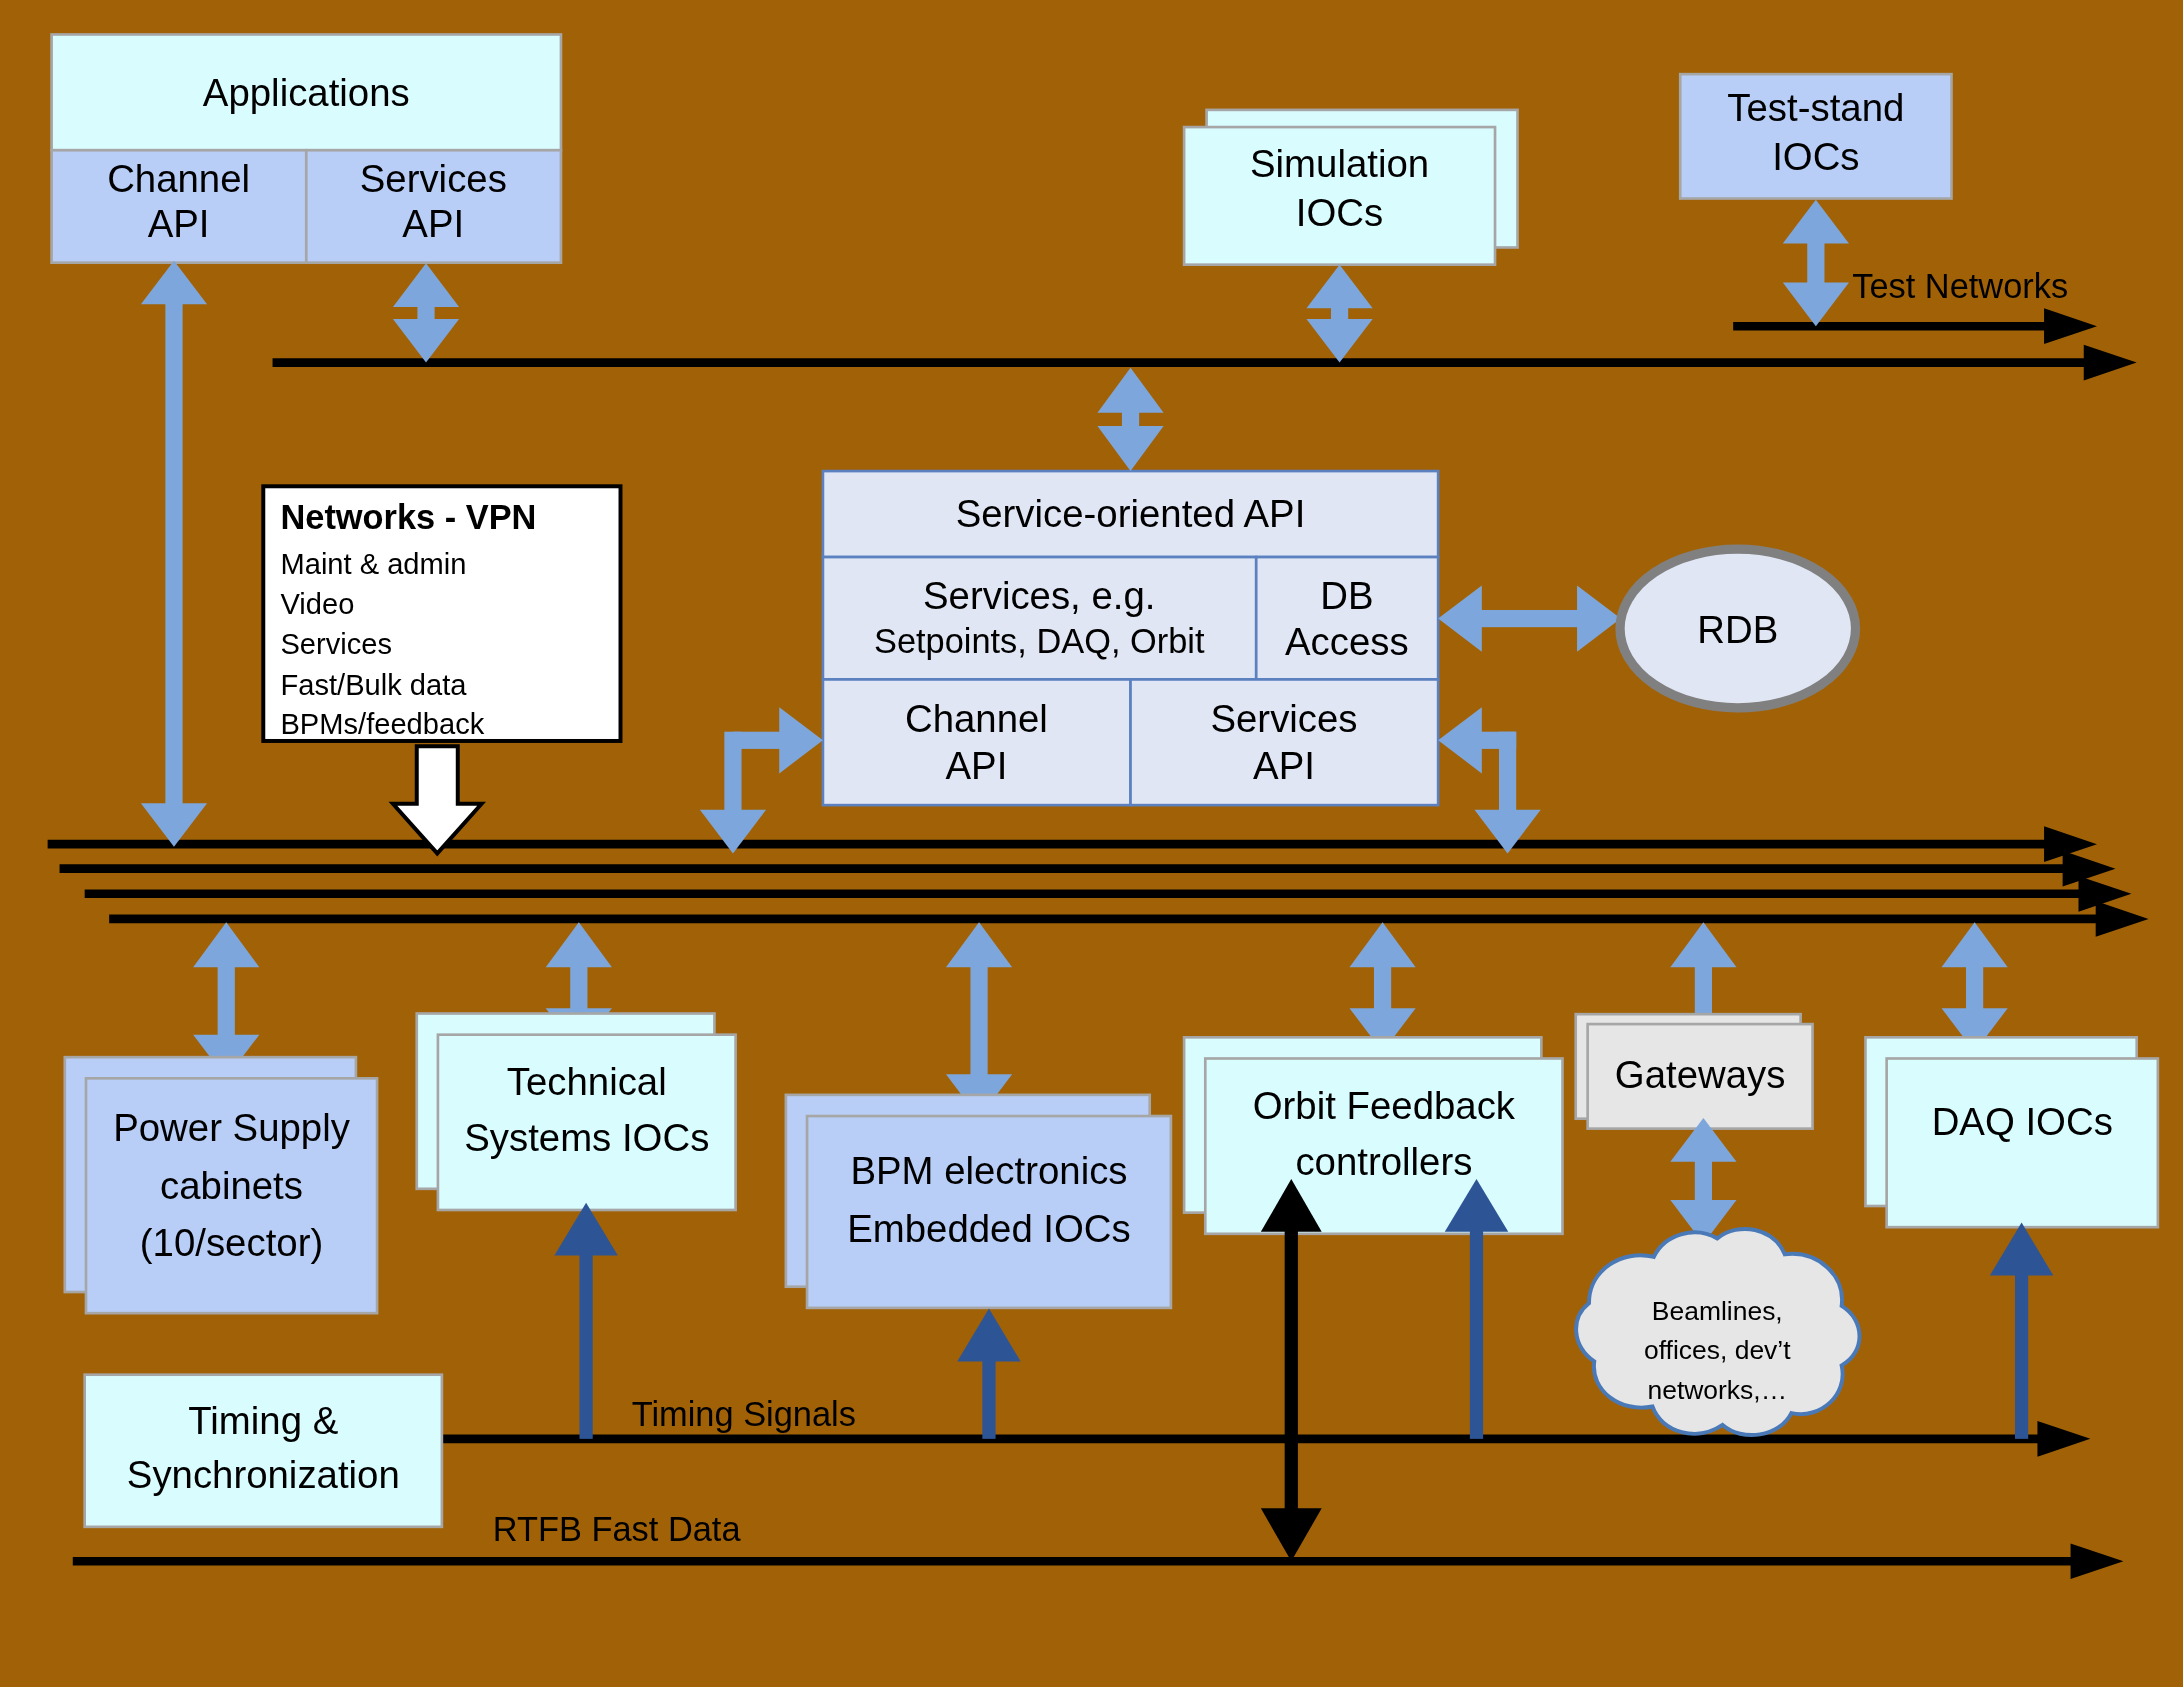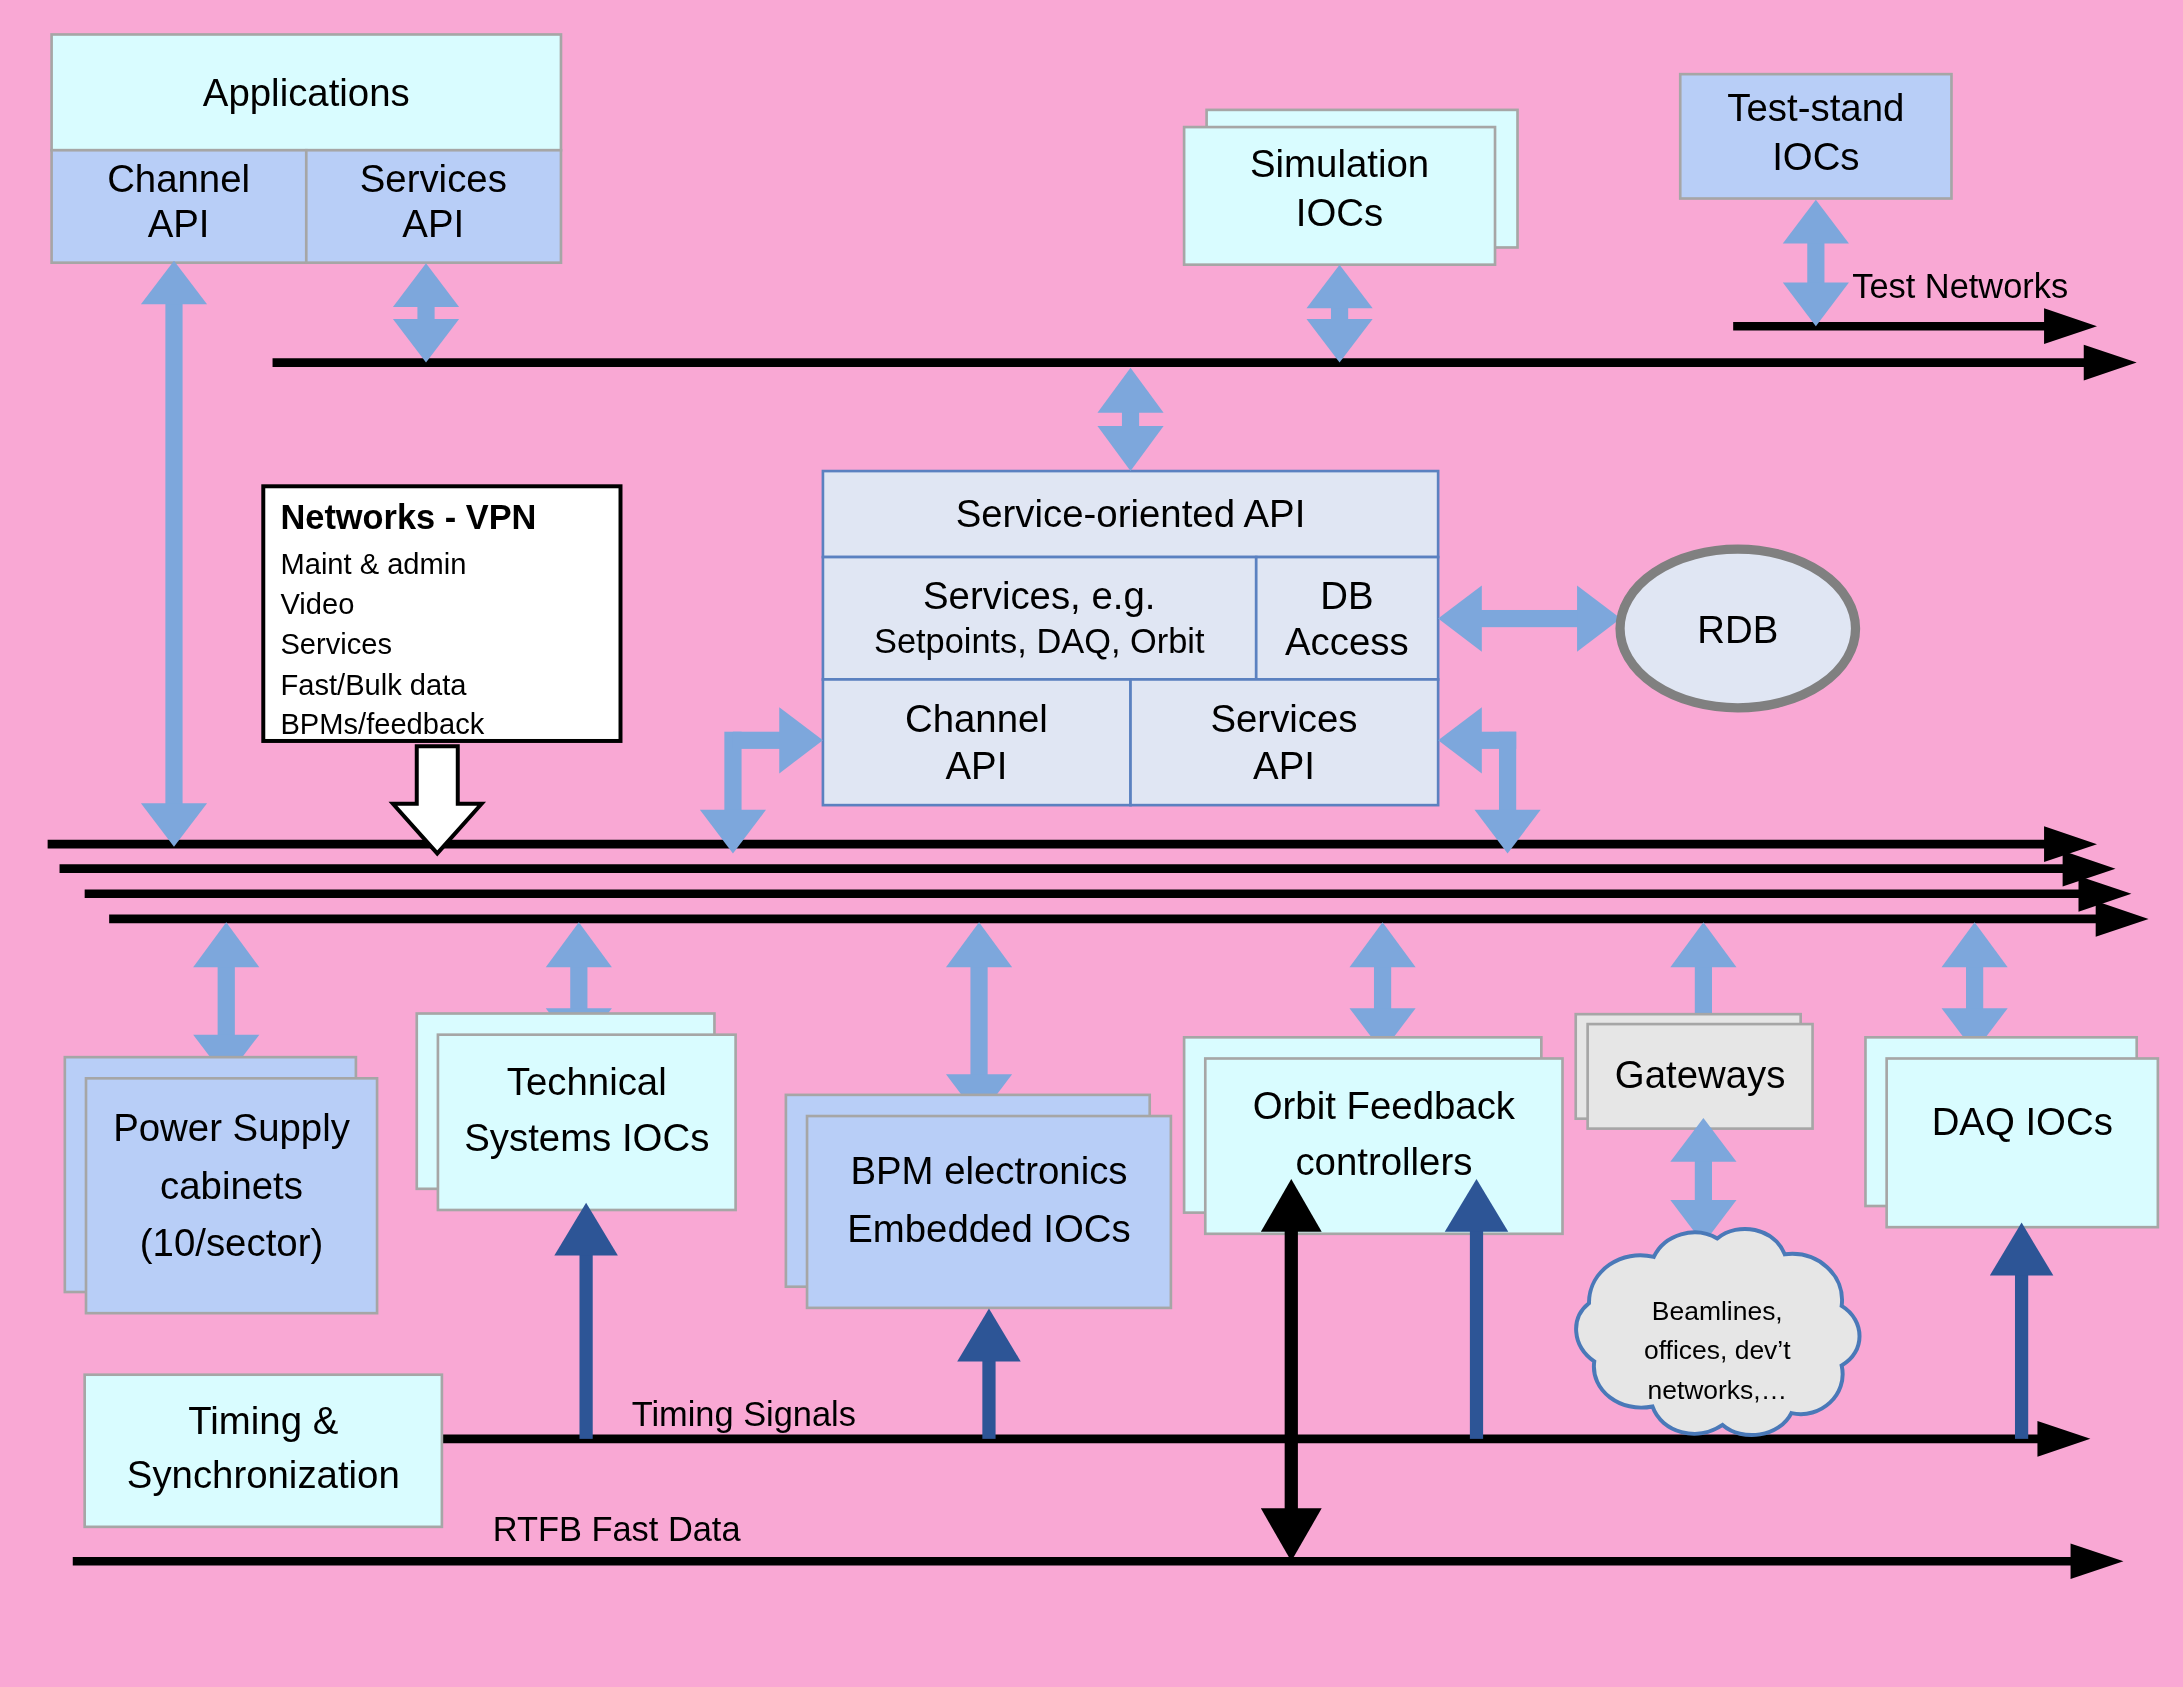--- a/index.html
+++ b/index.html
@@ -5,21 +5,21 @@
 <style>
   html, body {
     margin: 0;
     padding: 0;
     background: #ffffff;
   }
   #root {
     position: relative;
     width: 2183px;
     height: 1687px;
-    background: #f9a8d4;
+    background: #a16207;
     font-family: "Liberation Sans", sans-serif;
     overflow: hidden;
   }
   svg.canvas {
     position: absolute;
     top: 0; left: 0;
     width: 2183px;
     height: 1687px;
   }
   text {

